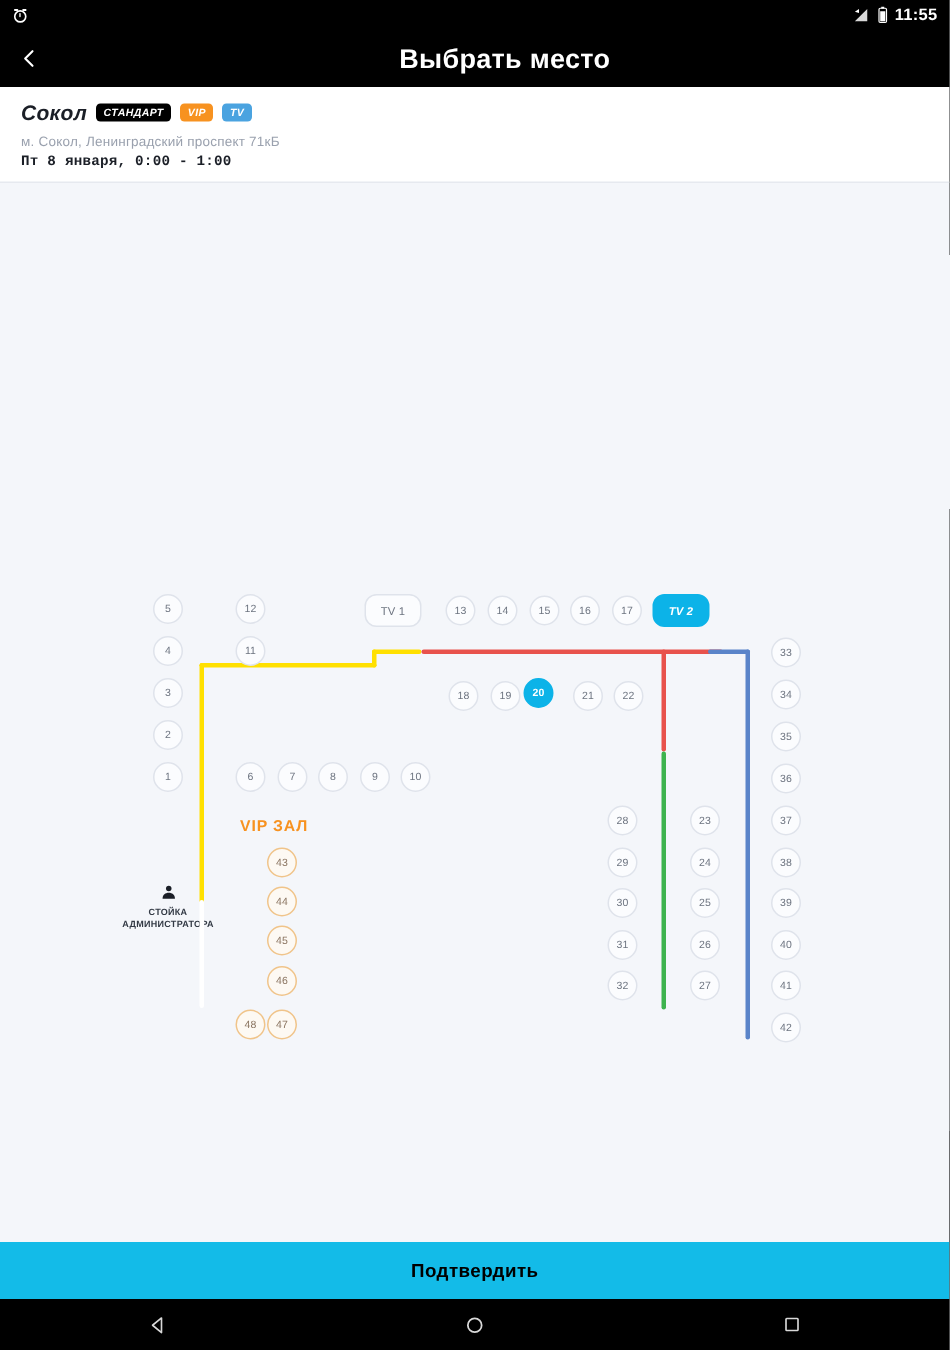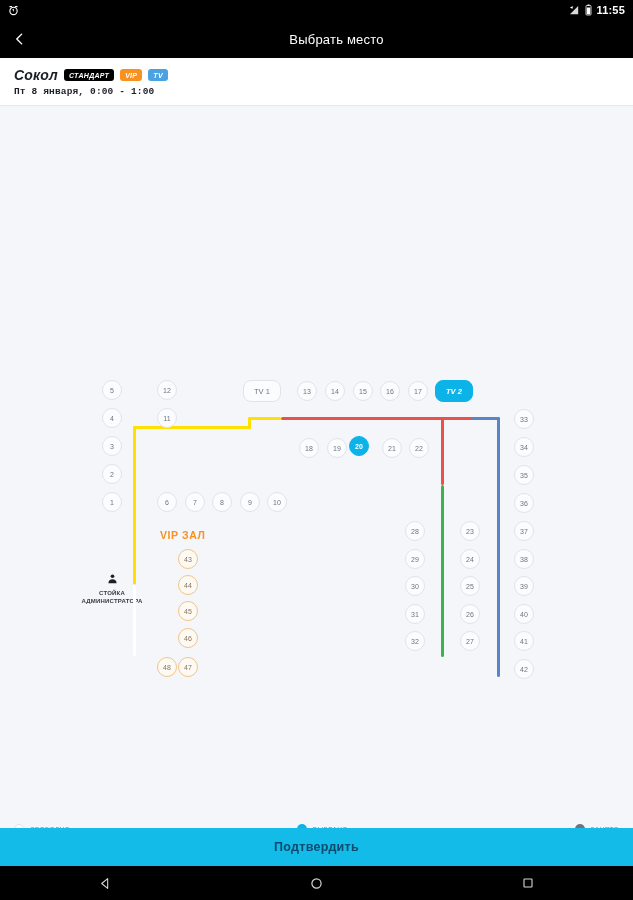--- a/index.html
+++ b/index.html
@@ -25,21 +25,21 @@
   .appbar {
     height: 38px; background:#000; color:#fff;
     display:flex; align-items:center; position:relative;
   }
   .back-btn {
     width: 38px; height:38px; display:flex; align-items:center; justify-content:center;
     cursor:pointer;
   }
   .appbar-title {
     position:absolute; left:0; right:0; text-align:center;
-    font-size: 13px; font-weight: 400; letter-spacing:.2px;
+    font-size: 18px; font-weight: 700; letter-spacing:.2px;
     pointer-events:none;
     padding-left:40px;
   }
 
   
   .venue {
     background:#fff; padding: 9px 14px 8px 14px;
     border-bottom: 1px solid #e6e9ef;
   }
   .venue-row { display:flex; align-items:center; gap:6px;font-style:italic; }
@@ -104,21 +104,21 @@
   
   .summary {
     position:absolute; left:0; top: 775px; padding: 0 14px;
     font-size:9.5px; color:#444b57; letter-spacing:.1px;
   }
   .summary b { color:#1b1f27; font-weight:700; }
 
   
   .confirm {
     position:absolute; left:0; right:0; top: 828px; height:38px;
-    background:#13bbe8; color:#0c4a6e; border:0;
+    background:#13bbe8; color:#000000; border:0;
     font-size:12.5px; font-weight:700; letter-spacing:.3px;
     display:flex; align-items:center; justify-content:center; cursor:pointer;
     font-family:"Liberation Sans", sans-serif;
   }
 
   
   .navbar {
     position:absolute; left:0; right:0; bottom:0; height:34px; background:#000;
     display:flex; align-items:center; justify-content:space-around;
   }
@@ -161,20 +161,21 @@
     <div class="appbar-title">Выбрать место</div>
   </div>
 
   <div class="venue">
     <div class="venue-row">
       <span class="venue-name">Сокол</span>
       <span class="badge standart">СТАНДАРТ</span>
       <span class="badge vip">VIP</span>
       <span class="badge tv">TV</span>
     </div>
+    <div class="venue-addr">м. Сокол, Ленинградский проспект 71кБ</div>
     <div class="venue-date">Пт 8 января, 0:00 - 1:00</div>
   </div>
 
   <div class="hall-wrap">
     <div class="map" id="map">
 
       <div class="vip-label" style="left:160px; top:423px;">VIP ЗАЛ</div>
 
       <div class="admin-block" style="left:62px; top:467px;">
         <svg class="admin-icon" width="11" height="12" viewBox="0 0 24 24" fill="#1b1f27">

